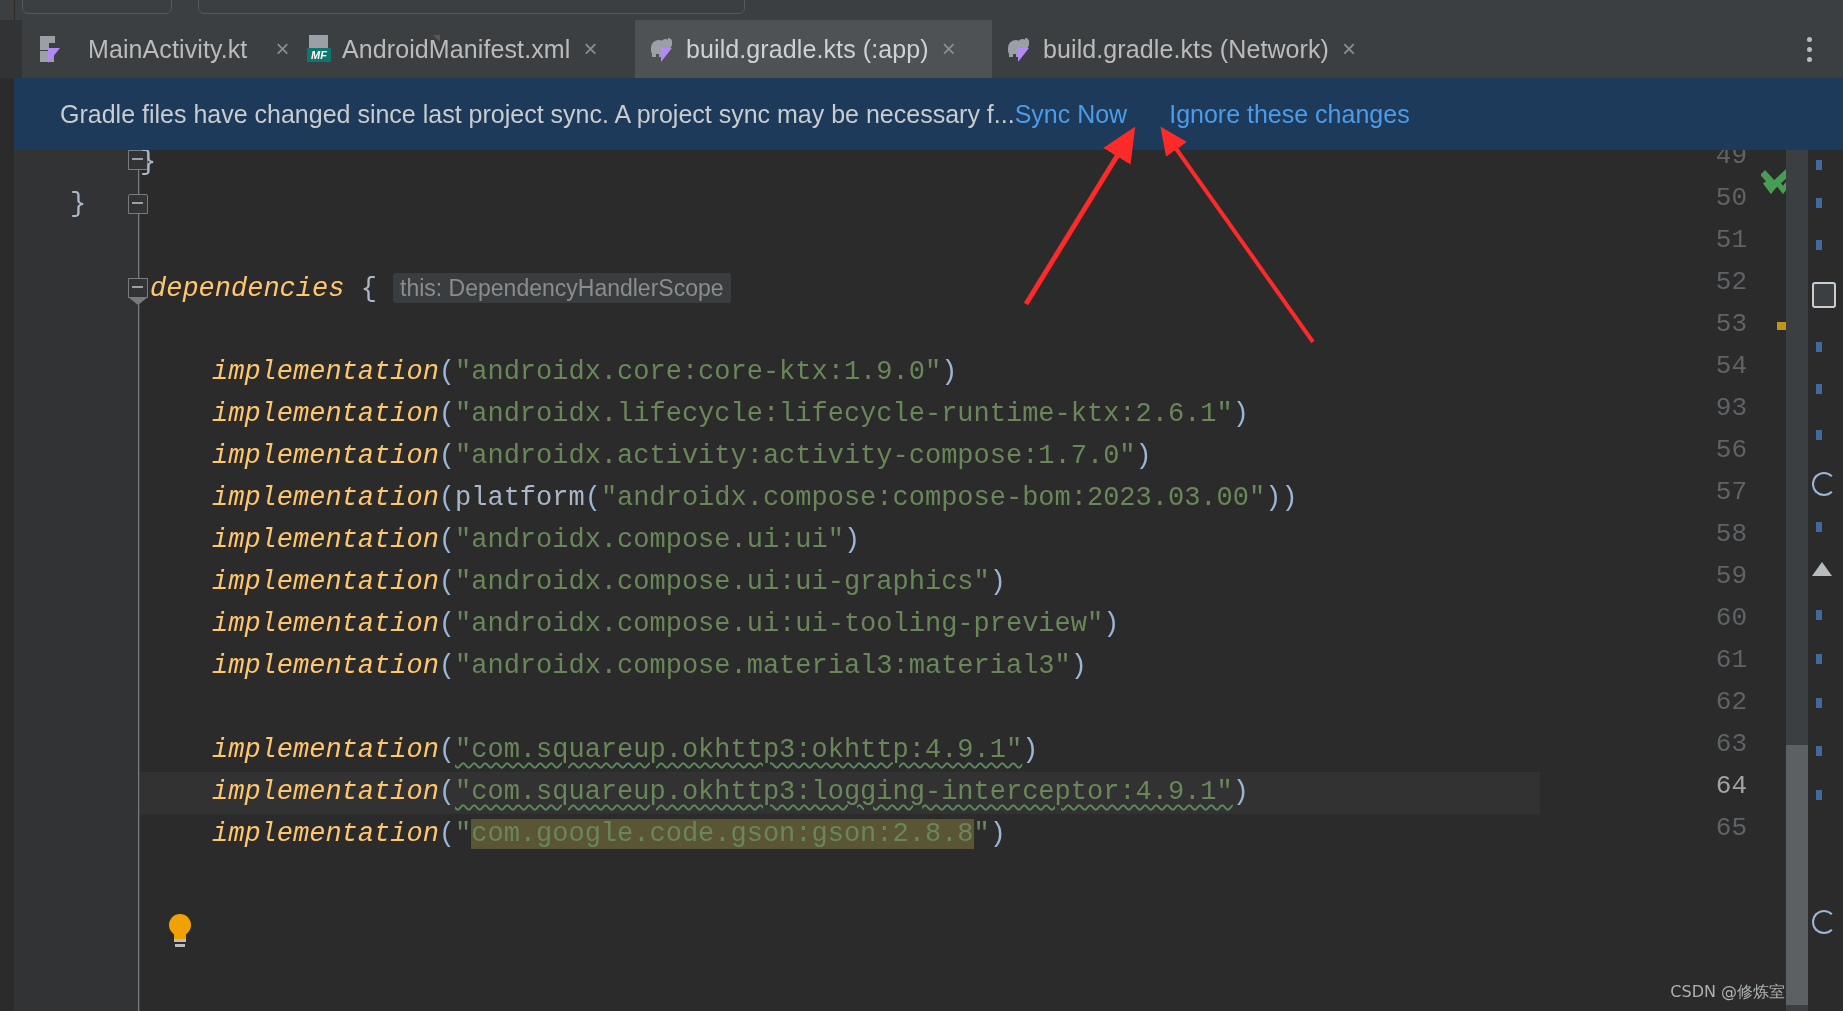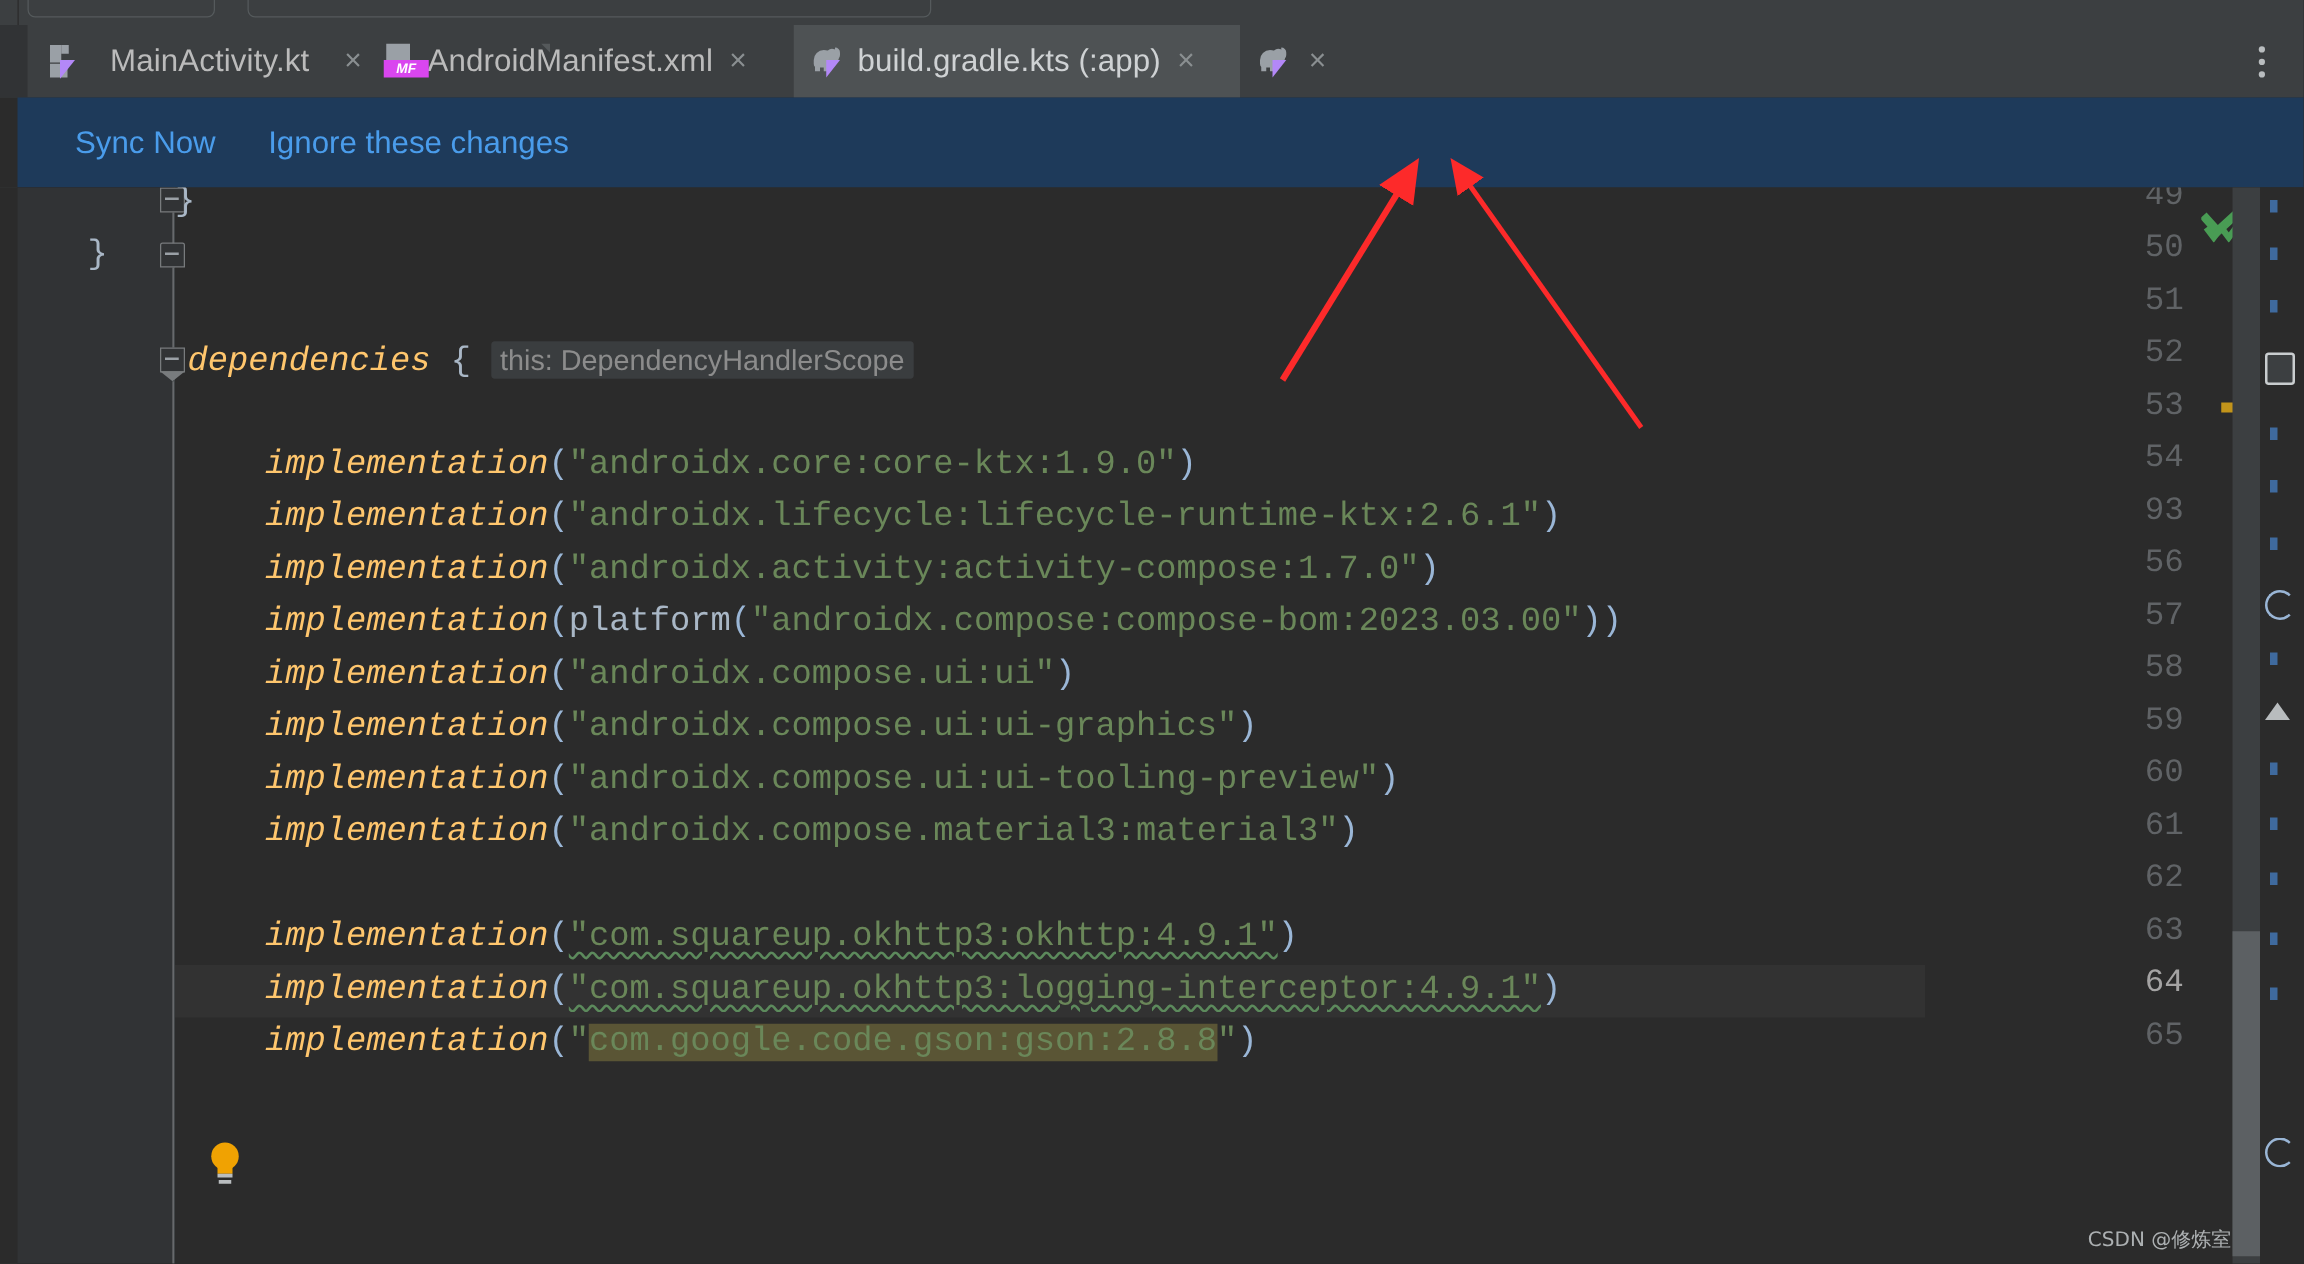--- a/index.html
+++ b/index.html
@@ -32,21 +32,21 @@
   .ico{width:28px;height:28px;position:relative;flex:0 0 auto;}
   
   .ico-kt .k1{position:absolute;left:4px;top:1px;width:9px;height:14px;background:#9aa0a6;}
   .ico-kt .k2{position:absolute;left:4px;top:16px;width:14px;height:11px;background:#9aa0a6;}
   .ico-kt .k3{position:absolute;left:13px;top:1px;width:6px;height:7px;background:#9aa0a6;}
   .ico-kt .ktri{position:absolute;left:12px;top:13px;width:0;height:0;
     border-left:12px solid #b388f7;border-bottom:15px solid transparent;border-top:0 solid transparent;}
   
   .ico-mf .page{position:absolute;left:4px;top:0px;width:19px;height:18px;background:#9aa0a6;}
   .ico-mf .fold{position:absolute;right:5px;top:0;width:0;height:0;border-left:7px solid transparent;border-top:7px solid #55595b;}
-  .ico-mf .badge{position:absolute;left:2px;top:13px;width:36px;height:14px;background:#d946ef;
+  .ico-mf .badge{position:absolute;left:2px;top:13px;width:24px;height:14px;background:#0f766e;
      color:#ffffff;font-size:11px;font-weight:bold;line-height:14px;text-align:center;letter-spacing:0;}
   
   .ico-gr .body{position:absolute;left:2px;top:5px;width:17px;height:14px;background:#9aa0a6;border-radius:8px 9px 3px 3px;}
   .ico-gr .head{position:absolute;left:12px;top:4px;width:10px;height:11px;background:#9aa0a6;border-radius:5px 6px 4px 3px;}
   .ico-gr .trunk{position:absolute;left:19px;top:3px;width:4px;height:10px;background:#9aa0a6;border-radius:0 4px 4px 0;}
   .ico-gr .leg1{position:absolute;left:3px;top:16px;width:4px;height:6px;background:#9aa0a6;}
   .ico-gr .leg2{position:absolute;left:10px;top:16px;width:4px;height:6px;background:#9aa0a6;}
   .ico-gr .tri{position:absolute;left:12px;top:13px;width:0;height:0;
      border-left:11px solid #b388f7;border-bottom:14px solid transparent;}
 
@@ -185,30 +185,32 @@
 
 <div class="tab" id="tab3" style="left:992px;width:410px;">
   <span class="ico ico-gr">
     <i class="body"></i>
       <i class="head"></i>
       <i class="trunk"></i>
       <i class="leg1"></i>
       <i class="leg2"></i>
       <i class="tri"></i>
   </span>
+  <span class="tab-label">build.gradle.kts (Network)</span>
   <span class="tab-close">×</span>
 </div>
 
 <div id="tab-kebab">
   <i></i>
     <i></i>
     <i></i>
 </div>
 
 <div id="banner">
+  <span class="msg">Gradle files have changed since last project sync. A project sync may be necessary f...</span>
   <span class="link">Sync Now</span>
   <span class="gap"></span>
   <span class="link">Ignore these changes</span>
 </div>
 
 <div id="left-sliver">
   <div id="ls-green"></div>
   <div id="ls-blue"></div>
   <span class="ls-frag" style="top:122px;">t)</span>
   <span class="ls-frag" style="top:478px;">&lt;)</span>

